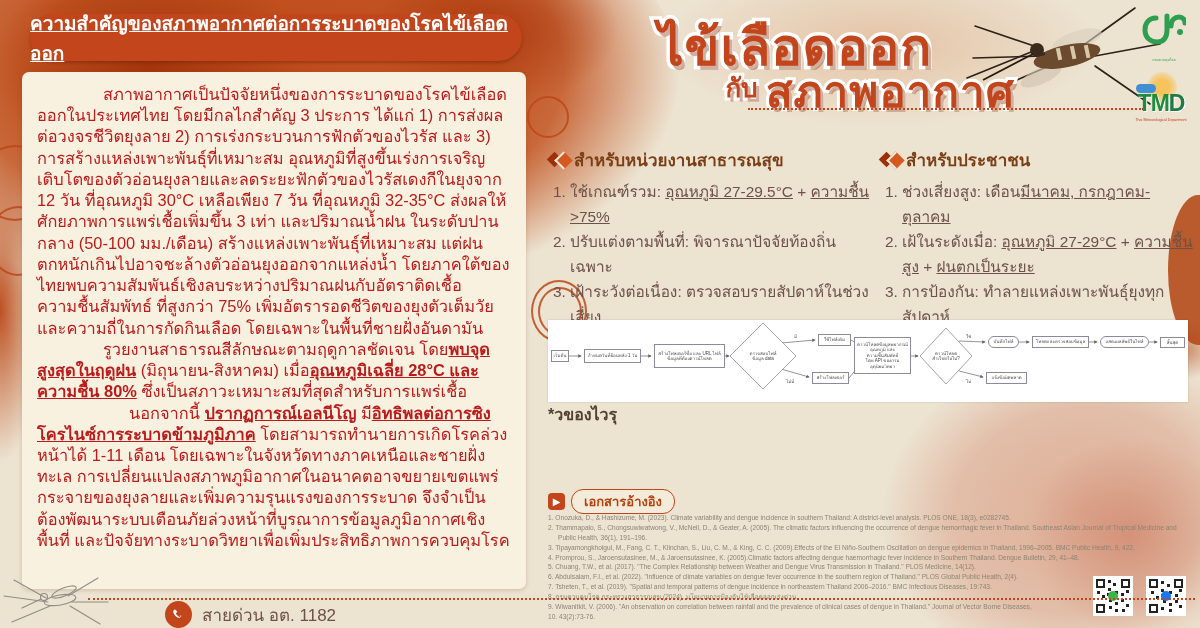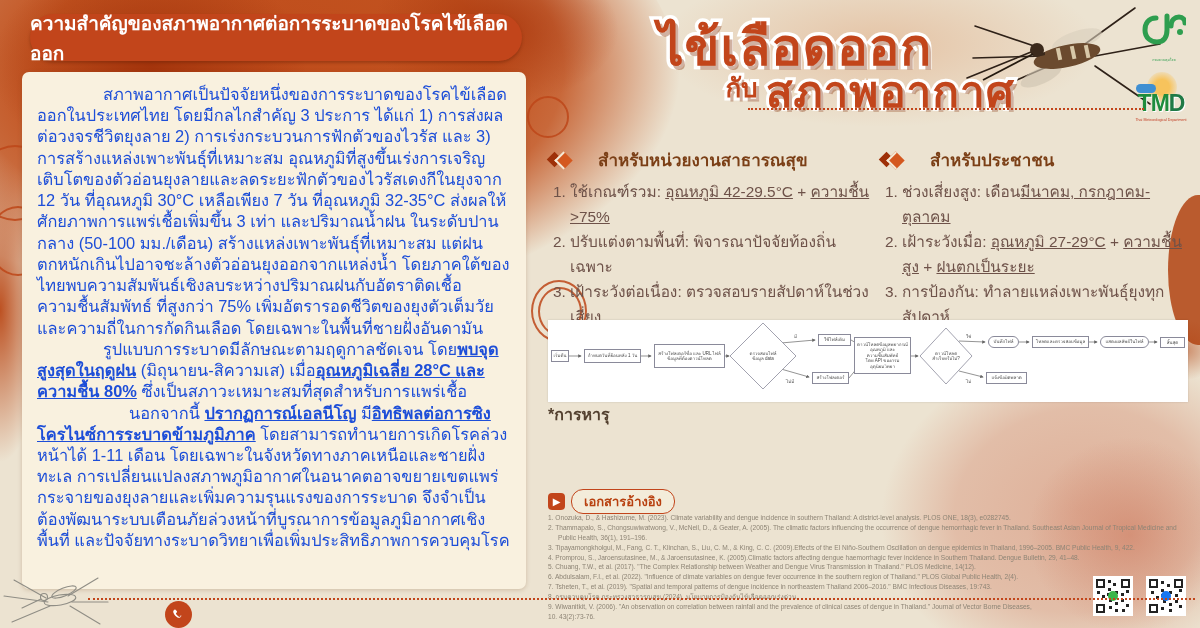--- a/index.html
+++ b/index.html
@@ -23,23 +23,23 @@
   .wash-right2{left:1150px;top:320px;width:70px;height:60px;border-radius:50%;
     background:radial-gradient(closest-side,rgba(178,67,18,.55),rgba(178,67,18,0));}
   .wash-br{left:870px;top:340px;width:420px;height:340px;border-radius:48% 40% 45% 50%;transform:rotate(-8deg);
     background:radial-gradient(closest-side,rgba(214,144,118,.62),rgba(214,144,118,.45) 60%,rgba(214,144,118,0) 95%);}
   .wash-br2{left:1010px;top:420px;width:240px;height:230px;border-radius:50%;
     background:radial-gradient(closest-side,rgba(203,116,88,.55),rgba(203,116,88,0) 85%);}
   .ring{position:absolute;border:2px solid rgba(189,70,25,.85);border-radius:50%;pointer-events:none;}
   
   .lheader{left:30px;top:14px;width:492px;height:47px;background:#c2451b;border-radius:24px;
     display:flex;align-items:center;justify-content:center;color:#fff;font-weight:bold;font-size:19px;
-    box-shadow:0 2px 3px rgba(90,30,5,.35);}
+    box-shadow:0 2px 3px rgba(90,30,5,.35);text-decoration:underline;}
   .lpanel{left:22px;top:72px;width:504px;height:517px;background:#f9f1df;border-radius:7px;
-    padding:12px 15px;box-sizing:border-box;color:#1d4ed8;font-size:16.4px;line-height:1.295;
+    padding:12px 15px;box-sizing:border-box;color:#b91c1c;font-size:16.4px;line-height:1.295;
     box-shadow:0 1px 4px rgba(120,70,30,.25);}
   .lpanel p{margin:0;}
   .p-i1{text-indent:66px;}
   .p-i2{text-indent:66px;}
   .p-i3{text-indent:92px;}
   .b{font-weight:bold;}
   .u{text-decoration:underline;}
   
   .title1{left:560px;top:6px;width:470px;text-align:center;font-size:51px;font-weight:bold;color:#c2451b;
     -webkit-text-stroke:7px #fff;paint-order:stroke fill;
@@ -49,21 +49,21 @@
   .title2 .conj{font-size:26px;vertical-align:10px;margin-right:8px;}
   .title2 .t2{font-size:44px;letter-spacing:1px;}
   .title-dots{left:748px;top:108px;width:396px;height:0;border-top:2px dotted #c2451b;}
   
   .pill{position:absolute;background:#c2451b;border-radius:22px;display:flex;align-items:center;justify-content:center;
     color:#fff;font-weight:bold;font-size:18px;box-shadow:0 2px 3px rgba(90,30,5,.3);}
   .pill-reco{left:545px;top:84px;width:252px;height:40px;}
   .pill-flow{left:560px;top:276px;width:238px;height:40px;}
   
   .reco-col{position:absolute;color:#6e5249;}
-  .reco-head{display:flex;align-items:center;gap:24px;font-weight:bold;font-size:17px;color:#7b3f16;}
+  .reco-head{display:flex;align-items:center;gap:0;font-weight:bold;font-size:17px;color:#7b3f16;}
   .dia{position:relative;width:26px;height:16px;flex:0 0 auto;}
   .dia::before,.dia::after{content:"";position:absolute;width:11px;height:11px;top:2px;transform:rotate(45deg);}
   .dia::before{left:1px;background:#9e3008;}
   .dia::after{left:9px;background:#d4581f;border-left:2px solid #f4ead8;border-bottom:2px solid #f4ead8;}
   .reco-col ol{margin:7px 0 0 0;padding-left:22px;font-size:15.4px;line-height:1.62;}
   
   .flow{left:548px;top:320px;width:640px;height:82px;background:#fff;box-shadow:0 0 2px rgba(0,0,0,.15);}
   .fnode{position:absolute;border:1px solid #8a8a9a;background:#fff;color:#444;
     font-size:4.5px;line-height:1.2;display:flex;align-items:center;justify-content:center;text-align:center;
     white-space:pre-line;box-sizing:border-box;padding:1px;}
@@ -115,21 +115,21 @@
   <div class="ring" style="left:-12px;top:206px;width:56px;height:66px;"></div>
   <div class="ring" style="left:527px;top:96px;width:38px;height:38px;"></div>
   <div class="ring" style="left:531px;top:280px;width:52px;height:58px;"></div>
   <div class="ring" style="left:538px;top:287px;width:40px;height:45px;"></div>
 
   <div class="abs lheader">
     <span>ความสำคัญของสภาพอากาศต่อการระบาดของโรคไข้เลือดออก</span>
   </div>
   <div class="abs lpanel">
     <p class="p-i1"><span>สภาพอากาศเป็นปัจจัยหนึ่งของการระบาดของโรคไข้เลือดออกในประเทศไทย โดยมีกลไกสำคัญ 3 ประการ ได้แก่ 1) การส่งผลต่อวงจรชีวิตยุงลาย 2) การเร่งกระบวนการฟักตัวของไวรัส และ 3) การสร้างแหล่งเพาะพันธุ์ที่เหมาะสม อุณหภูมิที่สูงขึ้นเร่งการเจริญเติบโตของตัวอ่อนยุงลายและลดระยะฟักตัวของไวรัสเดงกีในยุงจาก 12 วัน ที่อุณหภูมิ 30°C เหลือเพียง 7 วัน ที่อุณหภูมิ 32-35°C ส่งผลให้ศักยภาพการแพร่เชื้อเพิ่มขึ้น 3 เท่า และปริมาณน้ำฝน ในระดับปานกลาง (50-100 มม./เดือน) สร้างแหล่งเพาะพันธุ์ที่เหมาะสม แต่ฝนตกหนักเกินไปอาจชะล้างตัวอ่อนยุงออกจากแหล่งน้ำ โดยภาคใต้ของไทยพบความสัมพันธ์เชิงลบระหว่างปริมาณฝนกับอัตราติดเชื้อ ความชื้นสัมพัทธ์ ที่สูงกว่า 75% เพิ่มอัตรารอดชีวิตของยุงตัวเต็มวัยและความถี่ในการกัดกินเลือด โดยเฉพาะในพื้นที่ชายฝั่งอันดามัน</span></p>
-    <p class="p-i2"><span>รูปแบบการระบาดมีลักษณะตามฤดูกาลชัดเจน โดย</span><span class="b u">พบจุดสูงสุดในฤดูฝน</span><span> (มิถุนายน-สิความเส) เมื่อ</span><span class="b u">อุณหภูมิเฉลี่ย 28°C และความชื้น 80%</span><span> ซึ่งเป็นสภาวะเหมาะสมที่สุดสำหรับการแพร่เชื้อ</span></p>
+    <p class="p-i2"><span>รูวยงานสาธารณสีลักษณะตามฤดูกาลชัดเจน โดย</span><span class="b u">พบจุดสูงสุดในฤดูฝน</span><span> (มิถุนายน-สิงหาคม) เมื่อ</span><span class="b u">อุณหภูมิเฉลี่ย 28°C และความชื้น 80%</span><span> ซึ่งเป็นสภาวะเหมาะสมที่สุดสำหรับการแพร่เชื้อ</span></p>
     <p class="p-i3"><span>นอกจากนี้ </span><span class="b u">ปรากฏการณ์เอลนีโญ</span><span> มี</span><span class="b u">อิทธิพลต่อการซิงโครไนซ์การระบาดข้ามภูมิภาค</span><span> โดยสามารถทำนายการเกิดโรคล่วงหน้าได้ 1-11 เดือน โดยเฉพาะในจังหวัดทางภาคเหนือและชายฝั่งทะเล การเปลี่ยนแปลงสภาพภูมิอากาศในอนาคตอาจขยายเขตแพร่กระจายของยุงลายและเพิ่มความรุนแรงของการระบาด จึงจำเป็นต้องพัฒนาระบบเตือนภัยล่วงหน้าที่บูรณาการข้อมูลภูมิอากาศเชิงพื้นที่ และปัจจัยทางระบาดวิทยาเพื่อเพิ่มประสิทธิภาพการควบคุมโรค</span></p>
   </div>
 
   <svg class="abs" style="left:945px;top:-4px;" width="240" height="132" viewBox="0 0 240 132">
     <g stroke="#2e2118" stroke-width="1.6" fill="none" stroke-linecap="round">
       <path d="M95 52 L30 30"></path>
         <path d="M100 60 L28 62"></path>
         <path d="M104 70 L44 96"></path>
       <path d="M140 48 L190 12"></path>
         <path d="M150 60 L215 48"></path>
@@ -170,34 +170,34 @@
   </div>
   <div class="abs title-dots"></div>
 
 
   <div class="reco-col" style="left:548px;top:146px;width:322px;">
     <div class="reco-head">
       <span class="dia"></span>
       <span>สำหรับหน่วยงานสาธารณสุข</span>
     </div>
     <ol>
-      <li><span>ใช้เกณฑ์รวม: </span><span class="u">อุณหภูมิ 42-29.5°C</span><span> + </span><span class="u">ความชื้น &gt;75%</span></li>
+      <li><span>ใช้เกณฑ์รวม: </span><span class="u">อุณหภูมิ 27-29.5°C</span><span> + </span><span class="u">ความชื้น &gt;75%</span></li>
       <li><span>ปรับแต่งตามพื้นที่: พิจารณาปัจจัยท้องถิ่นเฉพาะ</span></li>
       <li><span>เฝ้าระวังต่อเนื่อง: ตรวจสอบรายสัปดาห์ในช่วงเสี่ยง</span></li>
     </ol>
   </div>
 
   <div class="reco-col" style="left:880px;top:146px;width:316px;">
     <div class="reco-head">
       <span class="dia"></span>
       <span>สำหรับประชาชน</span>
     </div>
     <ol>
       <li><span>ช่วงเสี่ยงสูง: เดือน</span><span class="u">มีนาคม, กรกฎาคม-ตุลาคม</span></li>
-      <li><span>เฝ้าระวังเมื่อ: </span><span class="u">อุณหภูมิ 27-29°C</span><span> + </span><span class="u">ความชื้นสูง</span><span> + </span><span class="u">ฝนตกเป็นระยะ</span></li>
+      <li><span>เฝ้ในระดังเมื่อ: </span><span class="u">อุณหภูมิ 27-29°C</span><span> + </span><span class="u">ความชื้นสูง</span><span> + </span><span class="u">ฝนตกเป็นระยะ</span></li>
       <li><span>การป้องกัน: ทำลายแหล่งเพาะพันธุ์ยุงทุกสัปดาห์</span></li>
     </ol>
   </div>
 
 
   <div class="abs flow">
     <svg width="640" height="82" viewBox="0 0 640 82" style="position:absolute;left:0;top:0;">
       <defs>
         <marker id="ah" markerWidth="5" markerHeight="5" refX="4" refY="2.5" orient="auto">
           <path d="M0 0 L5 2.5 L0 5 z" fill="#666"></path>
@@ -238,21 +238,21 @@
 สำเร็จหรือไม่?</div>
     <div class="flabel" style="left:418px;top:13px;">ใช่</div>
     <div class="fnode fstadium" style="left:440px;top:16px;width:31px;height:12px;">บันทึกไฟล์</div>
     <div class="fnode" style="left:484px;top:16px;width:57px;height:12px;">โหลดและตรวจสอบข้อมูล</div>
     <div class="fnode fstadium" style="left:552px;top:16px;width:49px;height:12px;">แสดงผลลัพธ์ในไฟล์</div>
     <div class="fnode" style="left:612px;top:17px;width:25px;height:11px;">สิ้นสุด</div>
     <div class="flabel" style="left:418px;top:58px;">ไม่</div>
     <div class="fnode" style="left:438px;top:52px;width:41px;height:12px;">แจ้งข้อผิดพลาด</div>
   </div>
 
-  <div class="abs note-title">*การหารุ</div>
+  <div class="abs note-title">*วของไวรุ</div>
 
   <div class="abs ref-head">
     <span class="ref-arrow">
         <span>▶</span>
       </span>
     <span class="ref-pill">เอกสารอ้างอิง</span>
   </div>
   <div class="abs refs">
     <div class="ref">1. Onozuka, D., &amp; Hashizume, M. (2023). Climate variability and dengue incidence in southern Thailand: A district-level analysis. PLOS ONE, 18(3), e0282745.</div>
     <div class="ref">2. Thammapalo, S., Chongsuwiwatwong, V., McNeil, D., &amp; Geater, A. (2005). The climatic factors influencing the occurrence of dengue hemorrhagic fever in Thailand. Southeast Asian Journal of Tropical Medicine and Public Health, 36(1), 191–196.</div>
@@ -341,15 +341,16 @@
     </g>
   </svg>
 
   <div class="abs foot-dots"></div>
   <div class="foot-item" style="left:165px;top:601px;">
     <span class="foot-ic">
       <svg width="15" height="15" viewBox="0 0 24 24" fill="#fff">
           <path d="M17.4 14.6c-.6-.6-1.6-.6-2.2 0l-1 1c-.3.3-.7.3-1 .2-1.1-.6-2.1-1.3-3-2.2-.9-.9-1.6-1.9-2.2-3-.1-.3-.1-.7.2-1l1-1c.6-.6.6-1.6 0-2.2L7.4 4.6c-.6-.6-1.6-.6-2.2 0l-.7.7c-1 1-1.2 2.4-.6 3.7 1.3 3 3.4 5.8 6.5 7.8 1.5.9 3.4.7 4.6-.5l.6-.6c.6-.6.6-1.6 0-2.2l-2.2.1z"></path>
         </svg>
     </span>
+    <span>สายด่วน อต. 1182</span>
   </div>
 
 </div>
 
 </body></html>

